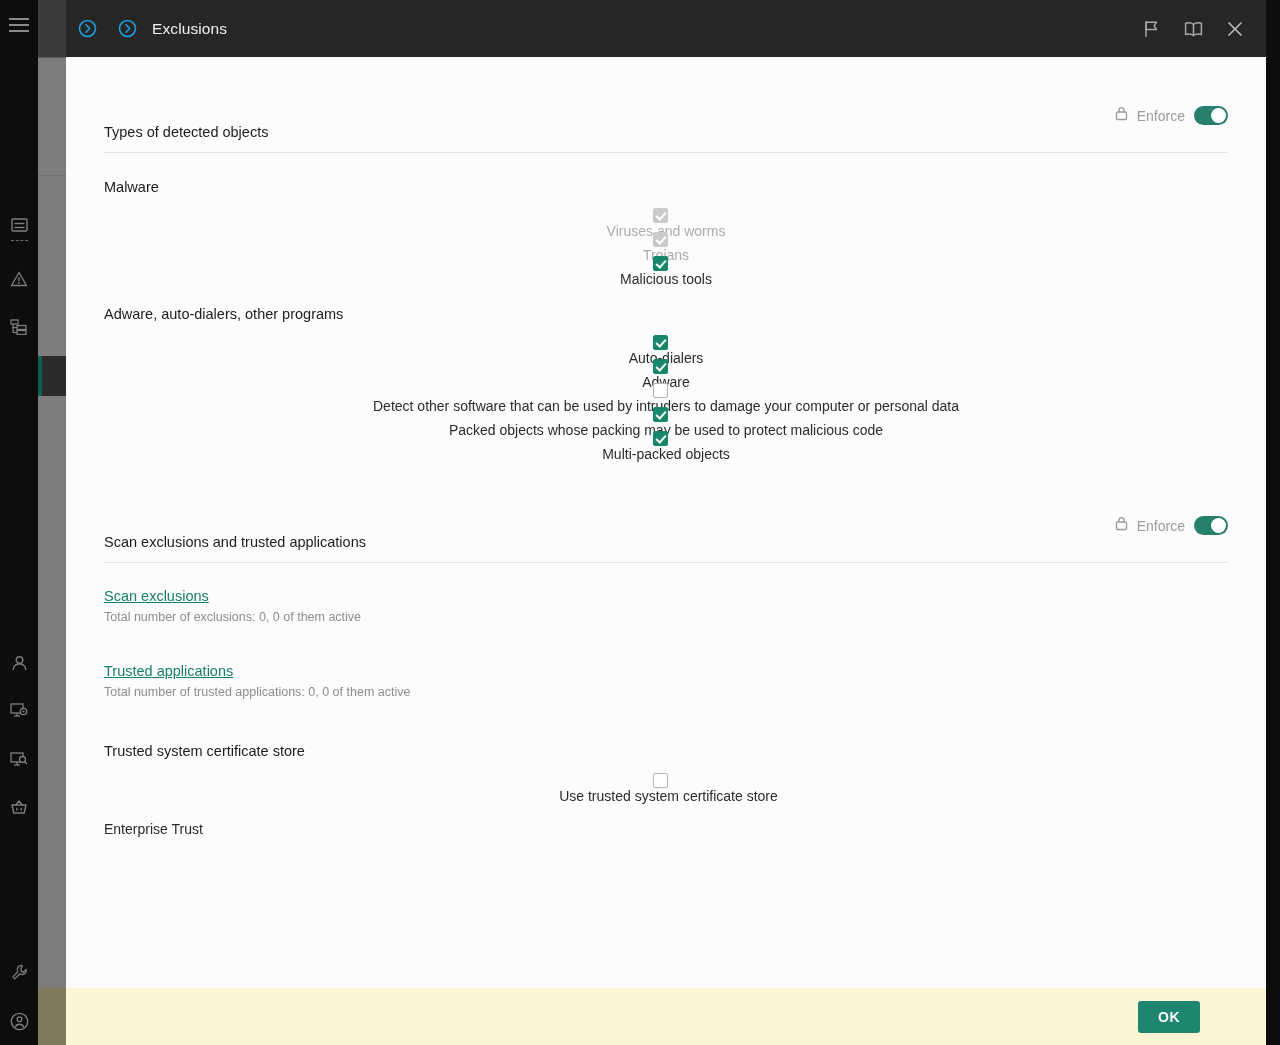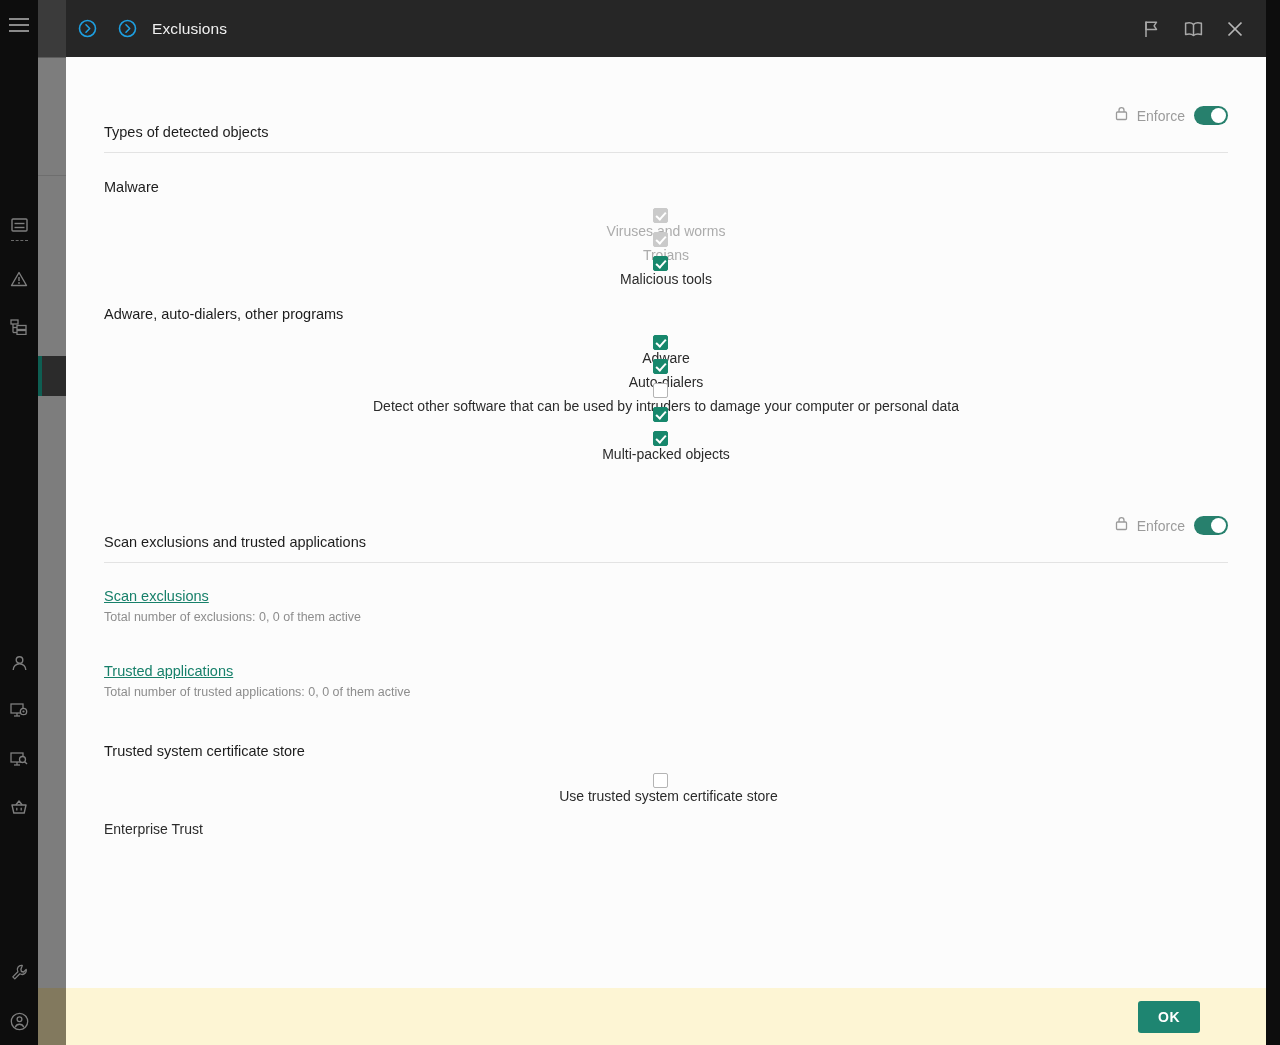--- a/index.html
+++ b/index.html
@@ -480,33 +480,34 @@
         <span class="cb-label">Trojans</span>
       </div>
       <div class="cb-row">
         <span class="cb checked"></span>
         <span class="cb-label">Malicious tools</span>
       </div>
 
       <div class="group-title">Adware, auto-dialers, other programs</div>
       <div class="cb-row">
         <span class="cb checked"></span>
+        <span class="cb-label">Auto-dialers</span>
+      </div>
+      <div class="cb-row">
+        <span class="cb checked"></span>
         <span class="cb-label">Adware</span>
-      </div>
-      <div class="cb-row">
-        <span class="cb checked"></span>
-        <span class="cb-label">Auto-dialers</span>
       </div>
       <div class="cb-row">
         <span class="cb"></span>
         <span class="cb-label">Detect other software that can be used by intruders to damage your computer or personal data</span>
       </div>
 
       <div class="cb-row">
         <span class="cb checked"></span>
+        <span class="cb-label">Packed objects whose packing may be used to protect malicious code</span>
       </div>
       <div class="cb-row">
         <span class="cb checked"></span>
         <span class="cb-label">Multi-packed objects</span>
       </div>
 
       <div class="section-head second">
         <div class="section-head-title">Scan exclusions and trusted applications</div>
         <div class="enforce-wrap">
           <span>

